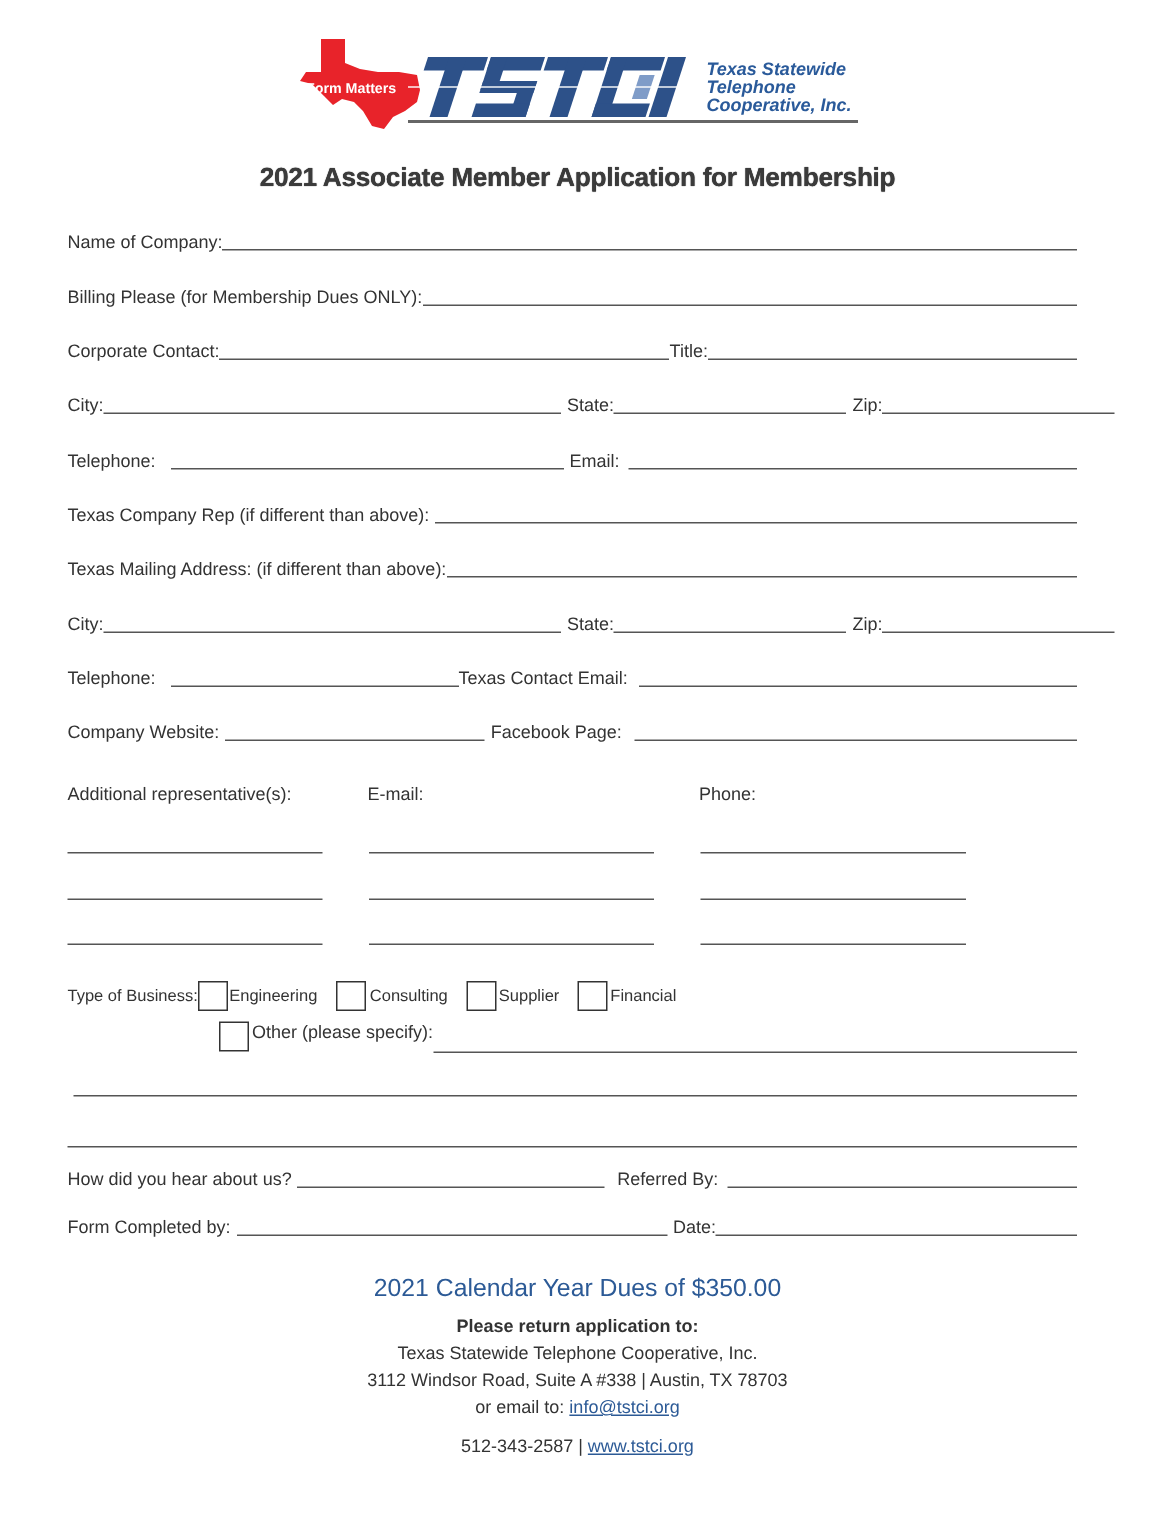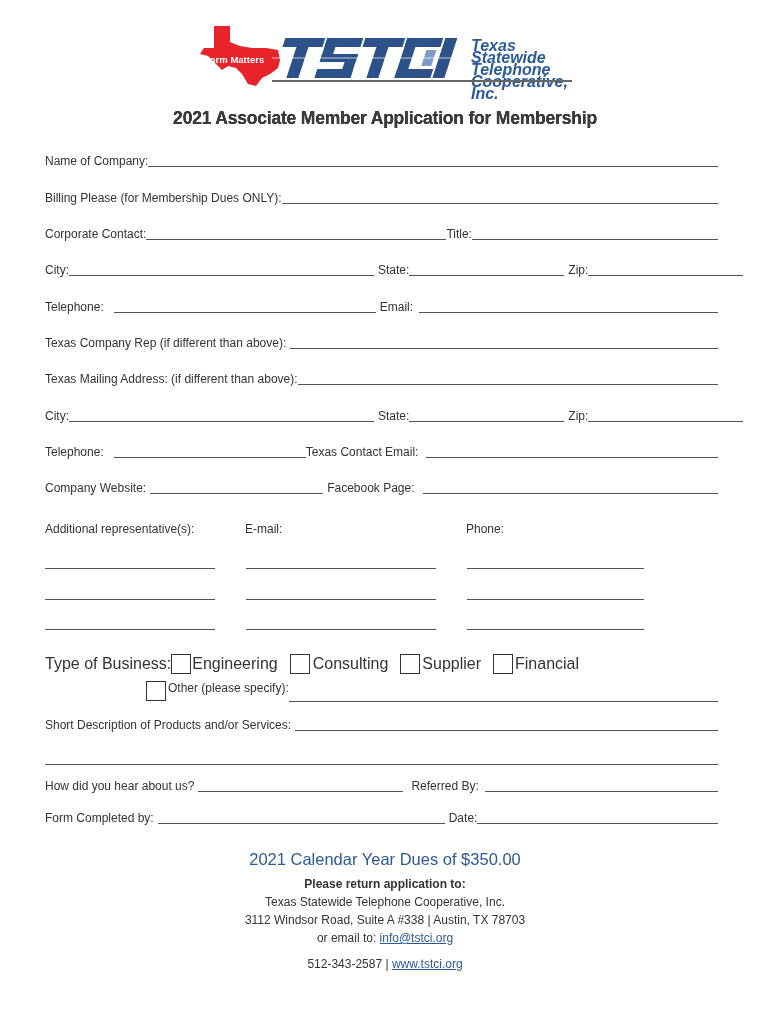--- a/index.html
+++ b/index.html
@@ -3,32 +3,32 @@
 <meta charset="utf-8">
 <style>
   html, body { margin: 0; padding: 0; background: #ffffff; }
   body { width: 770px; height: 1024px; position: relative; overflow: hidden;
          font-family: "Liberation Sans", sans-serif; color: #2b2b2b; }
   .abs { position: absolute; }
   .logo { left: 196px; top: 24px; width: 380px; height: 62px; }
   .logo-tx { left: 0; top: 0; width: 88px; height: 62px; }
   .logo-tx-text { position: absolute; left: 8px; top: 30px; font-size: 9.5px; font-weight: bold; color: #fff; white-space: nowrap; }
   .logo-tstci { left: 76px; top: 12px; width: 192px; height: 44px; }
-  .logo-name { left: 275px; top: 16px; font-size: 16px; font-weight: bold; font-style: italic; color: #2a5a9a; line-height: 12px; }
+  .logo-name { left: 275px; top: 16px; font-size: 12px; font-weight: bold; font-style: italic; color: #2a5a9a; line-height: 12px; }
   .logo-rule { left: 76px; top: 56px; width: 300px; height: 2px; background: #666; }
   .title { left: 0; width: 770px; top: 108px; text-align: center; font-size: 17.5px; font-weight: bold; color: #3b3b3b;
            letter-spacing: -0.2px; text-shadow: 0 0 0.6px #000; }
   .row { position: absolute; left: 45px; right: 52px; height: 18px; display: flex; align-items: flex-end; font-size: 12px; color: #333; white-space: nowrap; }
   .lbl { flex: none; padding-bottom: 2px; }
   .line { flex: 1 1 auto; border-bottom: 1px solid #555; height: 14px; margin-bottom: 3px; background: transparent; border-top: none; border-left: none; border-right: none; outline: none; padding: 0; font-size: 12px; }
   .gap { flex: none; width: 4px; }
   .col-h { position: absolute; font-size: 12px; color: #333; top: 522px; }
   .rep-line { position: absolute; height: 0; border-bottom: 1px solid #555; }
   .cb { width: 20px; height: 20px; border: 1.5px solid #333; box-sizing: border-box; flex: none; background: #fff; }
-  .cbrow { position: absolute; display: flex; align-items: center; font-size: 16px; color: #333; }
+  .cbrow { position: absolute; display: flex; align-items: center; font-size: 11px; color: #333; }
   .dues { left: 0; width: 770px; top: 850px; text-align: center; font-size: 16.5px; color: #2c5a96; }
   .center-txt { left: 0; width: 770px; text-align: center; font-size: 12px; color: #333; }
   .bold { font-weight: bold; }
   a.lnk { color: #2c5a96; text-decoration: underline; }
 </style>
 </head>
 <body>
 
 <div class="abs logo">
   <div class="abs logo-tx">
@@ -165,21 +165,20 @@
   <div class="cb"></div>
   <span style="margin-left:2px">Financial</span>
 </div>
 <div class="row" style="left:146px;top:681px;height:22px;align-items:flex-start">
   <div class="cb" style="margin-right:2px"></div>
   <span class="lbl" style="padding-bottom:0">Other (please specify):</span>
   <input class="line" style="margin-bottom: 0px; margin-top: 6px;">
 </div>
 
 <div class="row" style="top:716px">
-  <span class="lbl">Short Description of Products and/or Services:</span>
   <span class="gap"></span>
   <input class="line" style="">
 </div>
 <div class="row" style="top:750px">
   <input class="line" style="">
 </div>
 <div class="row" style="top:777px">
   <span class="lbl">How did you hear about us?</span>
   <span class="gap"></span>
   <input class="line" style="flex: 0 0 205px;">

